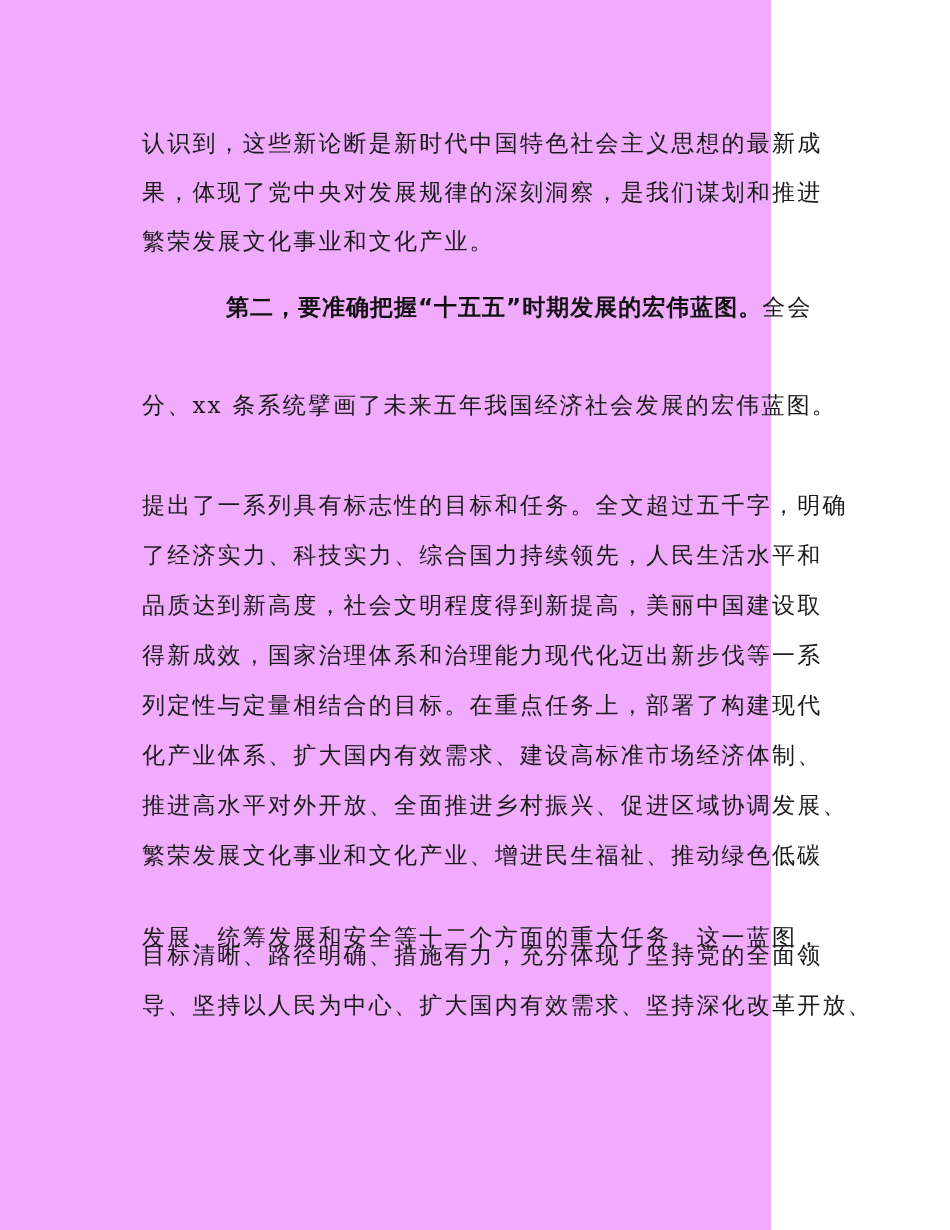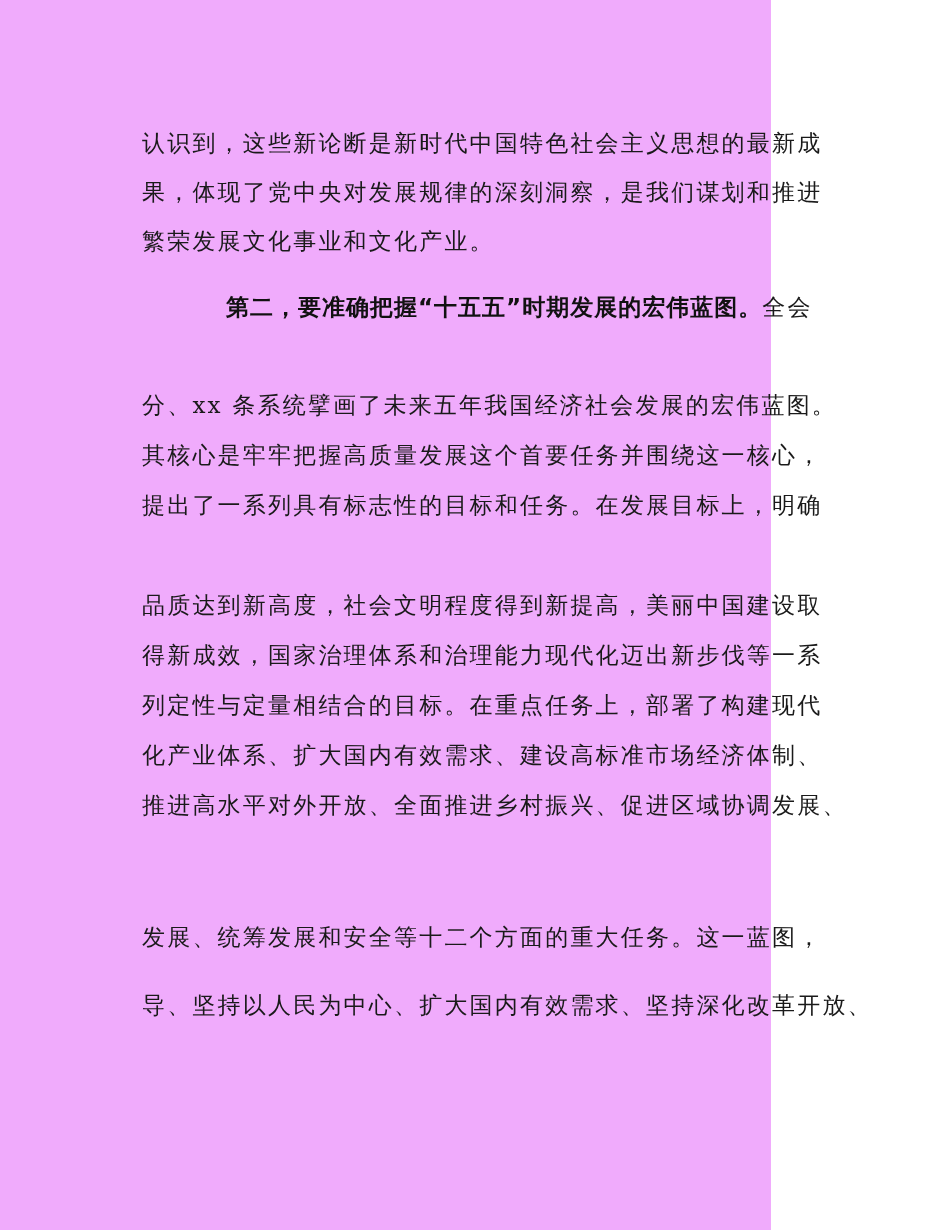--- a/index.html
+++ b/index.html
@@ -19,22 +19,24 @@
 
 <div class="page">
   <div class="line" style="top:128px">认识到，这些新论断是新时代中国特色社会主义思想的最新成</div>
   <div class="line" style="top:177px">果，体现了党中央对发展规律的深刻洞察，是我们谋划和推进</div>
   <div class="line" style="top:226px">繁荣发展文化事业和文化产业。</div>
 
   <div class="line indent" style="top:292px">
     <span class="bold">第二，要准确把握“十五五”时期发展的宏伟蓝图。</span><span>全会</span>
   </div>
   <div class="line" style="top:390px">分、xx 条系统擘画了未来五年我国经济社会发展的宏伟蓝图。</div>
-  <div class="line" style="top:440px">其核心是牢牢把握高质量发展这个首要任务并围绕这一核心，</div>
-  <div class="line" style="top:490px">提出了一系列具有标志性的目标和任务。在发展目标上，明确</div>
+  <div class="line" style="top:490px">提出了一系列具有标志性的目标和任务。全文超过五千字，明确</div>
+  <div class="line" style="top:540px">了经济实力、科技实力、综合国力持续领先，人民生活水平和</div>
   <div class="line" style="top:590px">品质达到新高度，社会文明程度得到新提高，美丽中国建设取</div>
   <div class="line" style="top:640px">得新成效，国家治理体系和治理能力现代化迈出新步伐等一系</div>
   <div class="line" style="top:690px">列定性与定量相结合的目标。在重点任务上，部署了构建现代</div>
   <div class="line" style="top:740px">化产业体系、扩大国内有效需求、建设高标准市场经济体制、</div>
   <div class="line" style="top:790px">推进高水平对外开放、全面推进乡村振兴、促进区域协调发展、</div>
+  <div class="line" style="top:840px">繁荣发展文化事业和文化产业、增进民生福祉、推动绿色低碳</div>
   <div class="line" style="top:922px">发展、统筹发展和安全等十二个方面的重大任务。这一蓝图，</div>
+  <div class="line" style="top:940px">目标清晰、路径明确、措施有力，充分体现了坚持党的全面领</div>
   <div class="line" style="top:990px">导、坚持以人民为中心、扩大国内有效需求、坚持深化改革开放、</div>
 </div>
 
 </body></html>

